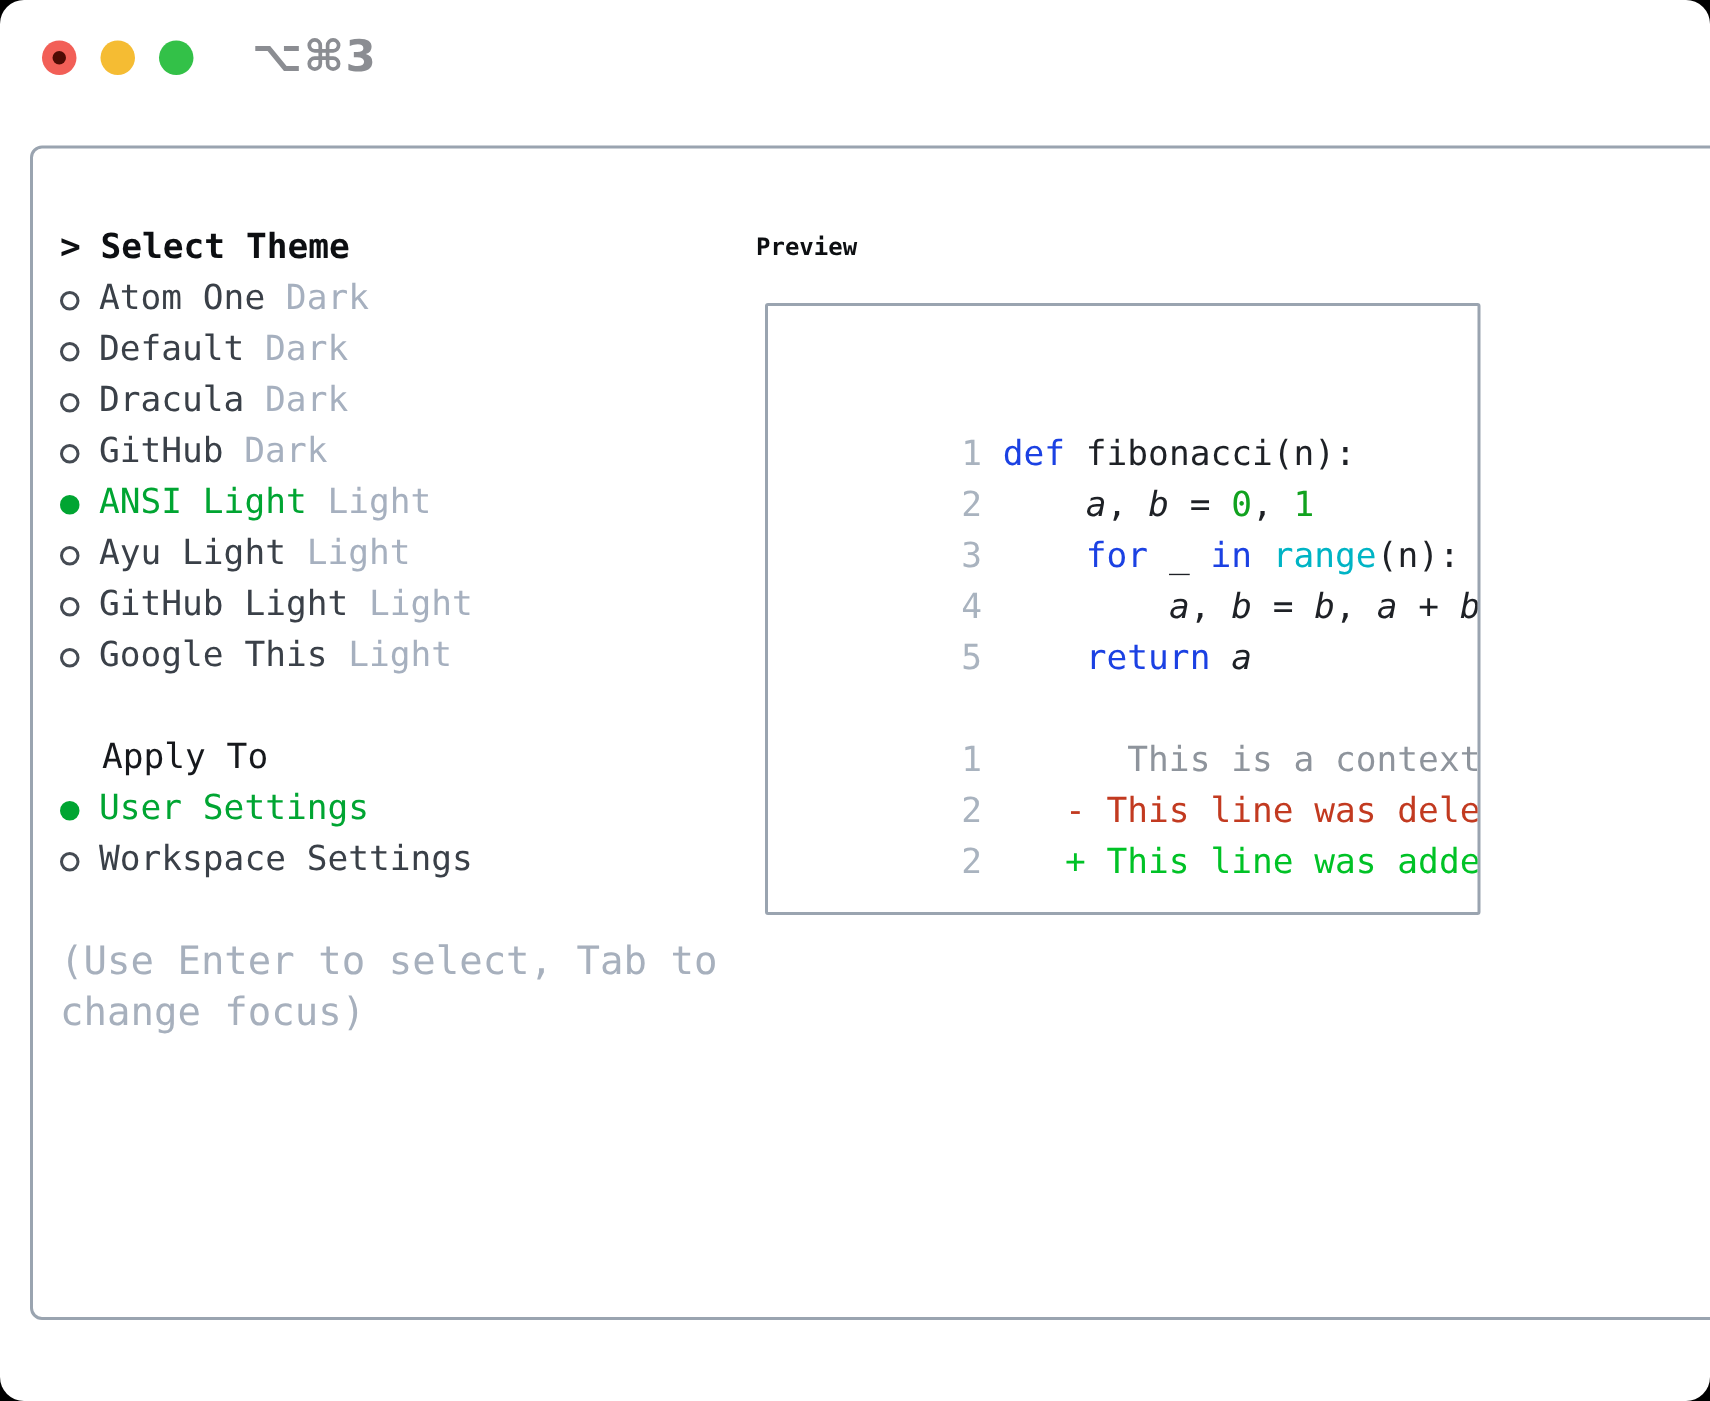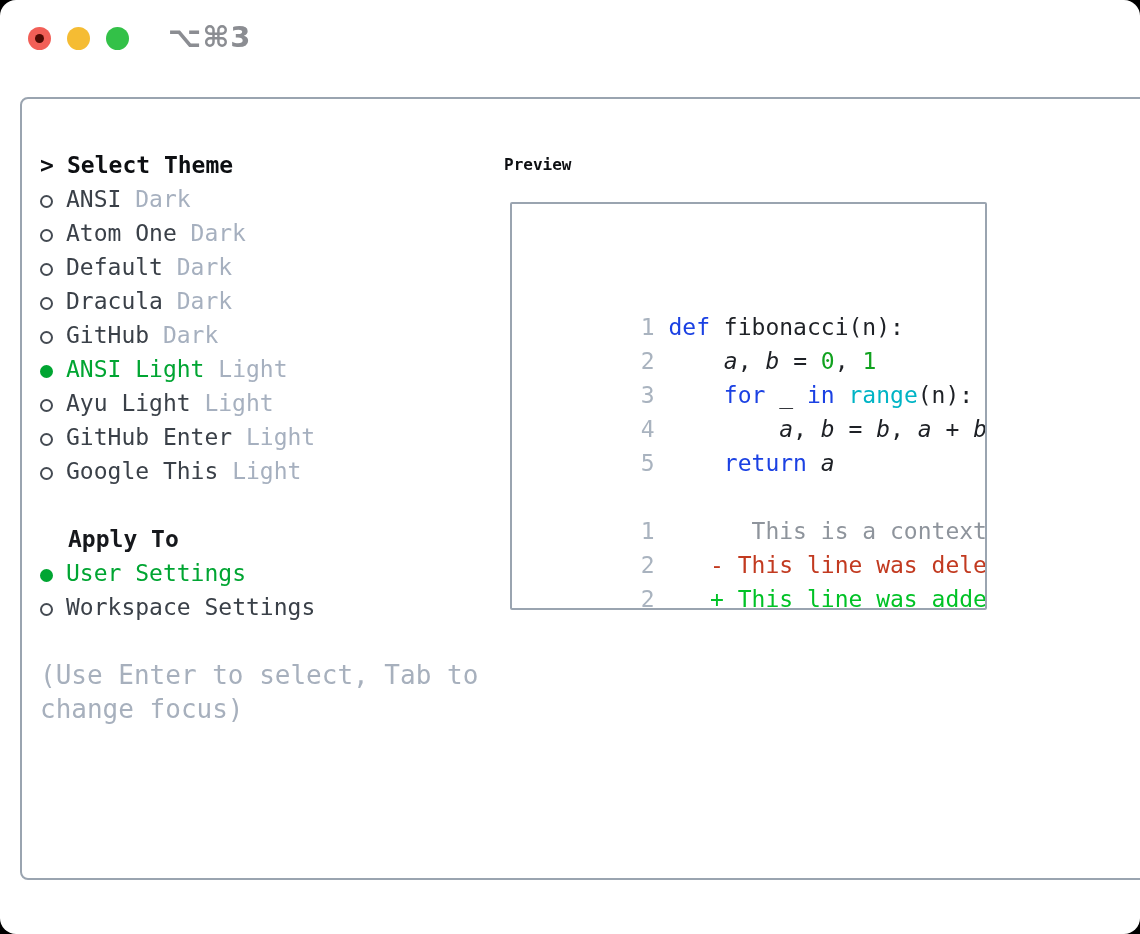--- a/index.html
+++ b/index.html
@@ -59,34 +59,34 @@
   .bullet{
     display:inline-block;width:13px;height:13px;border-radius:50%;
     border:2px solid #454b53;margin-right:13px;vertical-align:baseline;
     position:relative;top:0.5px;
   }
   .selected .bullet{background:var(--accent_green);border-color:var(--accent_green);}
   .name{color:#3a4048;}
   .selected .name,.selected .opt-label{color:var(--accent_green);}
   .variant{color:var(--muted_gray);margin-left:13.8px;}
   .spacer-row{height:34px;}
-  .apply-header{margin-left:28px;color:#16181c;font-weight:bold;}
+  .apply-header{margin-left:28px;color:#16181c;}
   .opt-label{color:#3a4048;}
   .hint{
     margin-top:34px;color:#a7b0bd;font-size:26px;line-height:34px;
   }
   
   .preview-title{
     position:absolute;left:482px;top:49px;height:34px;line-height:34px;
     font-size:16px;font-weight:bold;color:#0d0f12;
   }
   .preview-box{
     position:absolute;left:488px;top:103px;width:477px;height:408px;
     border:2px solid var(--border_gray);border-radius:2px;background:#fff;
-    padding:72px 0 0 18px;font-size:23px;overflow:hidden;
+    padding:48px 0 0 18px;font-size:23px;overflow:hidden;
   }
   .cl{height:34px;line-height:34px;white-space:pre;}
   .ln{
     display:inline-block;width:2ch;color:#a9b3bf;white-space:pre;
   }
   .code{white-space:pre;color:#1e2126;}
   .c-plain{color:#1e2126;}
   .c-kw{color:var(--keyword_blue);}
   .c-fn{color:var(--builtin_cyan);}
   .c-num{color:var(--number_green);}
@@ -111,42 +111,39 @@
 
   <div class="panel">
 
     <div class="left-col">
 
       <div class="row">
         <span class="prompt">&gt;</span><span class="header-text">Select Theme</span>
       </div>
 
       <div class="row theme-item">
-        <span class="bullet"></span><span class="name">ANSI</span><span class="variant">Dark</span>
-      </div>
-      <div class="row theme-item">
         <span class="bullet"></span><span class="name">Atom One</span><span class="variant">Dark</span>
       </div>
       <div class="row theme-item">
         <span class="bullet"></span><span class="name">Default</span><span class="variant">Dark</span>
       </div>
       <div class="row theme-item">
         <span class="bullet"></span><span class="name">Dracula</span><span class="variant">Dark</span>
       </div>
       <div class="row theme-item">
         <span class="bullet"></span><span class="name">GitHub</span><span class="variant">Dark</span>
       </div>
       <div class="row theme-item selected">
         <span class="bullet"></span><span class="name">ANSI Light</span><span class="variant">Light</span>
       </div>
       <div class="row theme-item">
         <span class="bullet"></span><span class="name">Ayu Light</span><span class="variant">Light</span>
       </div>
       <div class="row theme-item">
-        <span class="bullet"></span><span class="name">GitHub Enter</span><span class="variant">Light</span>
+        <span class="bullet"></span><span class="name">GitHub Light</span><span class="variant">Light</span>
       </div>
       <div class="row theme-item">
         <span class="bullet"></span><span class="name">Google This</span><span class="variant">Light</span>
       </div>
 
       <div class="spacer-row"></div>
 
       <div class="row apply-header">Apply To</div>
 
       <div class="row theme-item selected">

